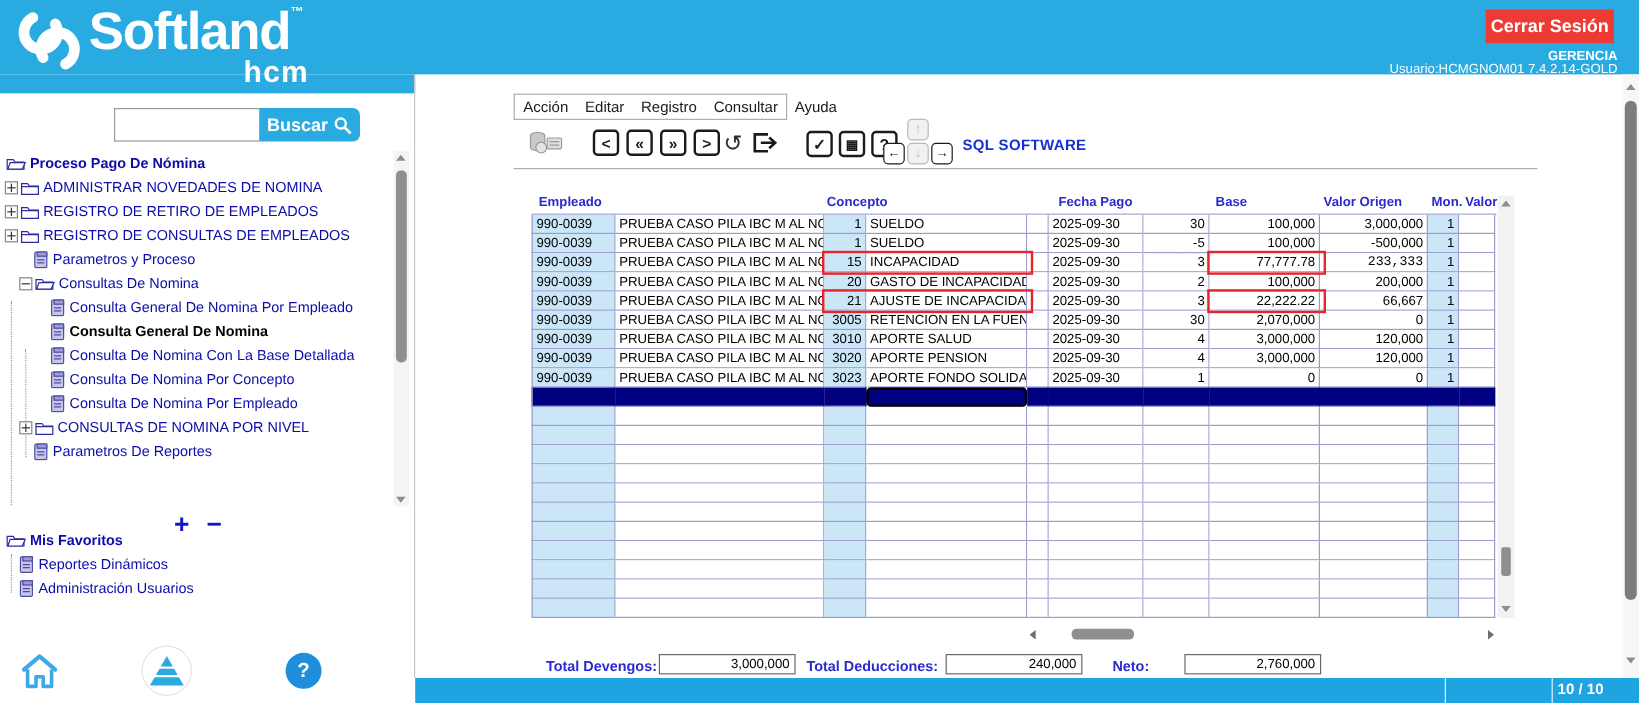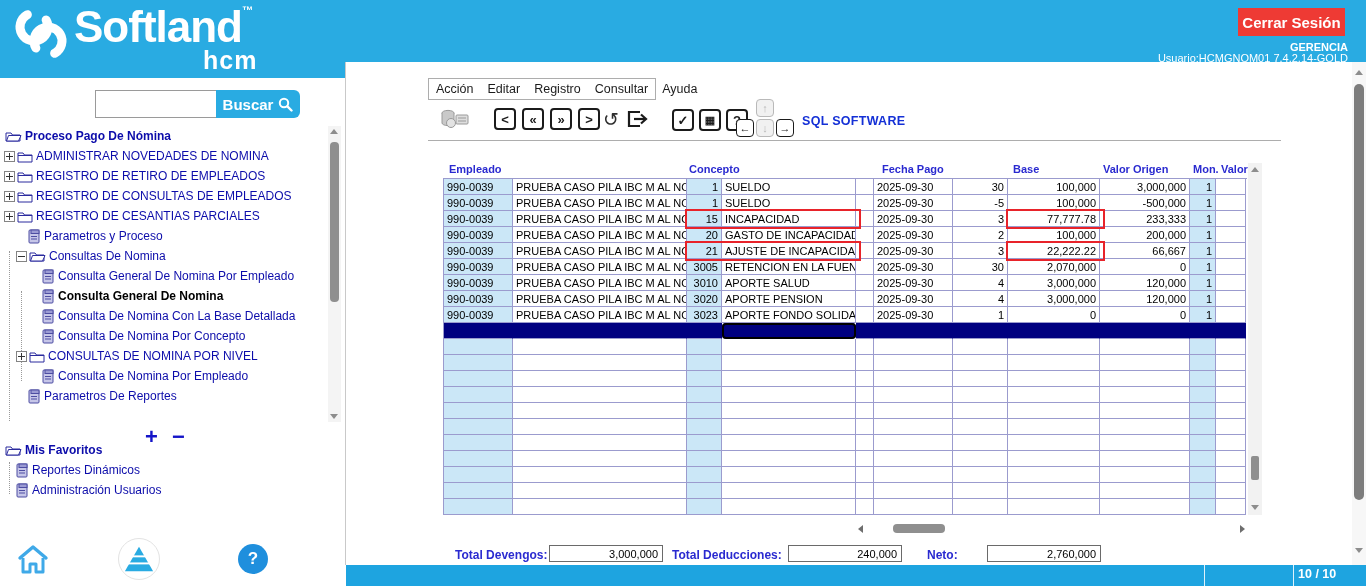--- a/index.html
+++ b/index.html
@@ -154,115 +154,105 @@
       <div class="tree-item" style="padding-left: 2px;">
         <span class="expander plus"></span>
         <span style="display: inline-flex;">
           <svg width="16" height="13" viewBox="0 0 16 13">
             <path d="M1 3 h5 l1.5 2 H15 V12 H1 Z" fill="#fff" stroke="#2b2b9e"></path>
             <line x1="1" y1="5.5" x2="15" y2="5.5" stroke="#2b2b9e"></line>
           </svg>
         </span>
         <span class="lbl">REGISTRO DE CONSULTAS DE EMPLEADOS</span>
       </div>
-      <div class="tree-item" style="padding-left: 2px;">
+      <div class="tree-item" style="padding-left: 26px;">
+        <span style="display: inline-flex;">
+          <svg width="13" height="15" viewBox="0 0 13 15">
+            <rect x="1" y="1" width="10" height="13" rx="1" fill="#c6c6e8" stroke="#4d4da2"></rect>
+            <rect x="3" y="1" width="8" height="3.5" fill="#9c9cd4" stroke="#4d4da2"></rect>
+            <line x1="3" y1="7.5" x2="9" y2="7.5" stroke="#4d4da2"></line>
+            <line x1="3" y1="10" x2="9" y2="10" stroke="#4d4da2"></line>
+          </svg>
+        </span>
+        <span class="lbl">Parametros y Proceso</span>
+      </div>
+      <div class="tree-item" style="padding-left: 14px;">
+        <span class="expander minus"></span>
+        <span style="display: inline-flex;">
+          <svg width="17" height="14" viewBox="0 0 17 14">
+            <path d="M1 4 h5 l1.5 2 H15 V12 H1 Z" fill="#fff" stroke="#2b2b9e"></path>
+            <path d="M3.5 6.5 H16 L13.5 12 H1.5 Z" fill="#fff" stroke="#2b2b9e"></path>
+          </svg>
+        </span>
+        <span class="lbl">Consultas De Nomina</span>
+      </div>
+      <div class="tree-item" style="padding-left: 40px;">
+        <span style="display: inline-flex;">
+          <svg width="13" height="15" viewBox="0 0 13 15">
+            <rect x="1" y="1" width="10" height="13" rx="1" fill="#c6c6e8" stroke="#4d4da2"></rect>
+            <rect x="3" y="1" width="8" height="3.5" fill="#9c9cd4" stroke="#4d4da2"></rect>
+            <line x1="3" y1="7.5" x2="9" y2="7.5" stroke="#4d4da2"></line>
+            <line x1="3" y1="10" x2="9" y2="10" stroke="#4d4da2"></line>
+          </svg>
+        </span>
+        <span class="lbl">Consulta General De Nomina Por Empleado</span>
+      </div>
+      <div class="tree-item selected" style="padding-left: 40px;">
+        <span style="display: inline-flex;">
+          <svg width="13" height="15" viewBox="0 0 13 15">
+            <rect x="1" y="1" width="10" height="13" rx="1" fill="#c6c6e8" stroke="#4d4da2"></rect>
+            <rect x="3" y="1" width="8" height="3.5" fill="#9c9cd4" stroke="#4d4da2"></rect>
+            <line x1="3" y1="7.5" x2="9" y2="7.5" stroke="#4d4da2"></line>
+            <line x1="3" y1="10" x2="9" y2="10" stroke="#4d4da2"></line>
+          </svg>
+        </span>
+        <span class="lbl">Consulta General De Nomina</span>
+      </div>
+      <div class="tree-item" style="padding-left: 40px;">
+        <span style="display: inline-flex;">
+          <svg width="13" height="15" viewBox="0 0 13 15">
+            <rect x="1" y="1" width="10" height="13" rx="1" fill="#c6c6e8" stroke="#4d4da2"></rect>
+            <rect x="3" y="1" width="8" height="3.5" fill="#9c9cd4" stroke="#4d4da2"></rect>
+            <line x1="3" y1="7.5" x2="9" y2="7.5" stroke="#4d4da2"></line>
+            <line x1="3" y1="10" x2="9" y2="10" stroke="#4d4da2"></line>
+          </svg>
+        </span>
+        <span class="lbl">Consulta De Nomina Con La Base Detallada</span>
+      </div>
+      <div class="tree-item" style="padding-left: 40px;">
+        <span style="display: inline-flex;">
+          <svg width="13" height="15" viewBox="0 0 13 15">
+            <rect x="1" y="1" width="10" height="13" rx="1" fill="#c6c6e8" stroke="#4d4da2"></rect>
+            <rect x="3" y="1" width="8" height="3.5" fill="#9c9cd4" stroke="#4d4da2"></rect>
+            <line x1="3" y1="7.5" x2="9" y2="7.5" stroke="#4d4da2"></line>
+            <line x1="3" y1="10" x2="9" y2="10" stroke="#4d4da2"></line>
+          </svg>
+        </span>
+        <span class="lbl">Consulta De Nomina Por Concepto</span>
+      </div>
+      <div class="tree-item" style="padding-left: 40px;">
+        <span style="display: inline-flex;">
+          <svg width="13" height="15" viewBox="0 0 13 15">
+            <rect x="1" y="1" width="10" height="13" rx="1" fill="#c6c6e8" stroke="#4d4da2"></rect>
+            <rect x="3" y="1" width="8" height="3.5" fill="#9c9cd4" stroke="#4d4da2"></rect>
+            <line x1="3" y1="7.5" x2="9" y2="7.5" stroke="#4d4da2"></line>
+            <line x1="3" y1="10" x2="9" y2="10" stroke="#4d4da2"></line>
+          </svg>
+        </span>
+        <span class="lbl">Consulta De Nomina Por Empleado</span>
+      </div>
+      <div class="tree-item" style="padding-left: 14px;">
         <span class="expander plus"></span>
         <span style="display: inline-flex;">
           <svg width="16" height="13" viewBox="0 0 16 13">
             <path d="M1 3 h5 l1.5 2 H15 V12 H1 Z" fill="#fff" stroke="#2b2b9e"></path>
             <line x1="1" y1="5.5" x2="15" y2="5.5" stroke="#2b2b9e"></line>
           </svg>
         </span>
-        <span class="lbl">REGISTRO DE CESANTIAS PARCIALES</span>
-      </div>
-      <div class="tree-item" style="padding-left: 26px;">
-        <span style="display: inline-flex;">
-          <svg width="13" height="15" viewBox="0 0 13 15">
-            <rect x="1" y="1" width="10" height="13" rx="1" fill="#c6c6e8" stroke="#4d4da2"></rect>
-            <rect x="3" y="1" width="8" height="3.5" fill="#9c9cd4" stroke="#4d4da2"></rect>
-            <line x1="3" y1="7.5" x2="9" y2="7.5" stroke="#4d4da2"></line>
-            <line x1="3" y1="10" x2="9" y2="10" stroke="#4d4da2"></line>
-          </svg>
-        </span>
-        <span class="lbl">Parametros y Proceso</span>
-      </div>
-      <div class="tree-item" style="padding-left: 14px;">
-        <span class="expander minus"></span>
-        <span style="display: inline-flex;">
-          <svg width="17" height="14" viewBox="0 0 17 14">
-            <path d="M1 4 h5 l1.5 2 H15 V12 H1 Z" fill="#fff" stroke="#2b2b9e"></path>
-            <path d="M3.5 6.5 H16 L13.5 12 H1.5 Z" fill="#fff" stroke="#2b2b9e"></path>
-          </svg>
-        </span>
-        <span class="lbl">Consultas De Nomina</span>
-      </div>
-      <div class="tree-item" style="padding-left: 40px;">
-        <span style="display: inline-flex;">
-          <svg width="13" height="15" viewBox="0 0 13 15">
-            <rect x="1" y="1" width="10" height="13" rx="1" fill="#c6c6e8" stroke="#4d4da2"></rect>
-            <rect x="3" y="1" width="8" height="3.5" fill="#9c9cd4" stroke="#4d4da2"></rect>
-            <line x1="3" y1="7.5" x2="9" y2="7.5" stroke="#4d4da2"></line>
-            <line x1="3" y1="10" x2="9" y2="10" stroke="#4d4da2"></line>
-          </svg>
-        </span>
-        <span class="lbl">Consulta General De Nomina Por Empleado</span>
-      </div>
-      <div class="tree-item selected" style="padding-left: 40px;">
-        <span style="display: inline-flex;">
-          <svg width="13" height="15" viewBox="0 0 13 15">
-            <rect x="1" y="1" width="10" height="13" rx="1" fill="#c6c6e8" stroke="#4d4da2"></rect>
-            <rect x="3" y="1" width="8" height="3.5" fill="#9c9cd4" stroke="#4d4da2"></rect>
-            <line x1="3" y1="7.5" x2="9" y2="7.5" stroke="#4d4da2"></line>
-            <line x1="3" y1="10" x2="9" y2="10" stroke="#4d4da2"></line>
-          </svg>
-        </span>
-        <span class="lbl">Consulta General De Nomina</span>
-      </div>
-      <div class="tree-item" style="padding-left: 40px;">
-        <span style="display: inline-flex;">
-          <svg width="13" height="15" viewBox="0 0 13 15">
-            <rect x="1" y="1" width="10" height="13" rx="1" fill="#c6c6e8" stroke="#4d4da2"></rect>
-            <rect x="3" y="1" width="8" height="3.5" fill="#9c9cd4" stroke="#4d4da2"></rect>
-            <line x1="3" y1="7.5" x2="9" y2="7.5" stroke="#4d4da2"></line>
-            <line x1="3" y1="10" x2="9" y2="10" stroke="#4d4da2"></line>
-          </svg>
-        </span>
-        <span class="lbl">Consulta De Nomina Con La Base Detallada</span>
-      </div>
-      <div class="tree-item" style="padding-left: 40px;">
-        <span style="display: inline-flex;">
-          <svg width="13" height="15" viewBox="0 0 13 15">
-            <rect x="1" y="1" width="10" height="13" rx="1" fill="#c6c6e8" stroke="#4d4da2"></rect>
-            <rect x="3" y="1" width="8" height="3.5" fill="#9c9cd4" stroke="#4d4da2"></rect>
-            <line x1="3" y1="7.5" x2="9" y2="7.5" stroke="#4d4da2"></line>
-            <line x1="3" y1="10" x2="9" y2="10" stroke="#4d4da2"></line>
-          </svg>
-        </span>
-        <span class="lbl">Consulta De Nomina Por Concepto</span>
-      </div>
-      <div class="tree-item" style="padding-left: 14px;">
-        <span class="expander plus"></span>
-        <span style="display: inline-flex;">
-          <svg width="16" height="13" viewBox="0 0 16 13">
-            <path d="M1 3 h5 l1.5 2 H15 V12 H1 Z" fill="#fff" stroke="#2b2b9e"></path>
-            <line x1="1" y1="5.5" x2="15" y2="5.5" stroke="#2b2b9e"></line>
-          </svg>
-        </span>
         <span class="lbl">CONSULTAS DE NOMINA POR NIVEL</span>
-      </div>
-      <div class="tree-item" style="padding-left: 40px;">
-        <span style="display: inline-flex;">
-          <svg width="13" height="15" viewBox="0 0 13 15">
-            <rect x="1" y="1" width="10" height="13" rx="1" fill="#c6c6e8" stroke="#4d4da2"></rect>
-            <rect x="3" y="1" width="8" height="3.5" fill="#9c9cd4" stroke="#4d4da2"></rect>
-            <line x1="3" y1="7.5" x2="9" y2="7.5" stroke="#4d4da2"></line>
-            <line x1="3" y1="10" x2="9" y2="10" stroke="#4d4da2"></line>
-          </svg>
-        </span>
-        <span class="lbl">Consulta De Nomina Por Empleado</span>
       </div>
       <div class="tree-item" style="padding-left: 26px;">
         <span style="display: inline-flex;">
           <svg width="13" height="15" viewBox="0 0 13 15">
             <rect x="1" y="1" width="10" height="13" rx="1" fill="#c6c6e8" stroke="#4d4da2"></rect>
             <rect x="3" y="1" width="8" height="3.5" fill="#9c9cd4" stroke="#4d4da2"></rect>
             <line x1="3" y1="7.5" x2="9" y2="7.5" stroke="#4d4da2"></line>
             <line x1="3" y1="10" x2="9" y2="10" stroke="#4d4da2"></line>
           </svg>
         </span>
@@ -410,21 +400,21 @@
       </div>
       <div class="row">
         <span class="cell blue first" style="width: 70px;">990-0039</span>
         <span class="cell " style="width: 174px;">PRUEBA  CASO PILA IBC M AL NOV</span>
         <span class="cell blue num" style="width: 35px;">15</span>
         <span class="cell " style="width: 134px;">INCAPACIDAD</span>
         <span class="cell" style="width: 18px;"></span>
         <span class="cell " style="width: 79px;">2025-09-30</span>
         <span class="cell num" style="width: 55px;">3</span>
         <span class="cell num" style="width: 92px;">77,777.78</span>
-        <span class="cell num" style="width: 90px;">233,333</span>
+        <span class="cell num" style="width: 90px; font-family: Liberation Mono, monospace;">233,333</span>
         <span class="cell blue num" style="width: 26px;">1</span>
         <span class="cell" style="width: 30px;"></span>
         <div class="rbox" style="left: 242px; width: 172px;"></div>
         <div class="rbox" style="left: 563px; width: 95px;"></div>
       </div>
       <div class="row">
         <span class="cell blue first" style="width: 70px;">990-0039</span>
         <span class="cell " style="width: 174px;">PRUEBA  CASO PILA IBC M AL NOV</span>
         <span class="cell blue num" style="width: 35px;">20</span>
         <span class="cell " style="width: 134px;">GASTO DE INCAPACIDAD</span>

